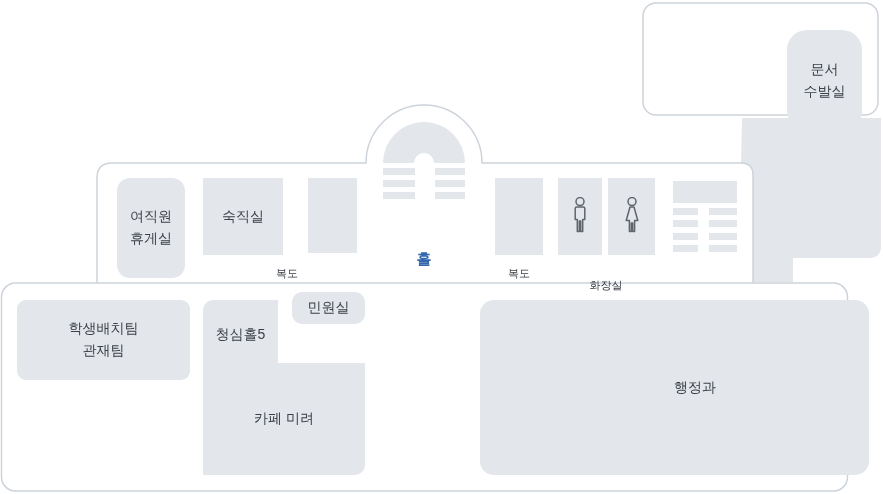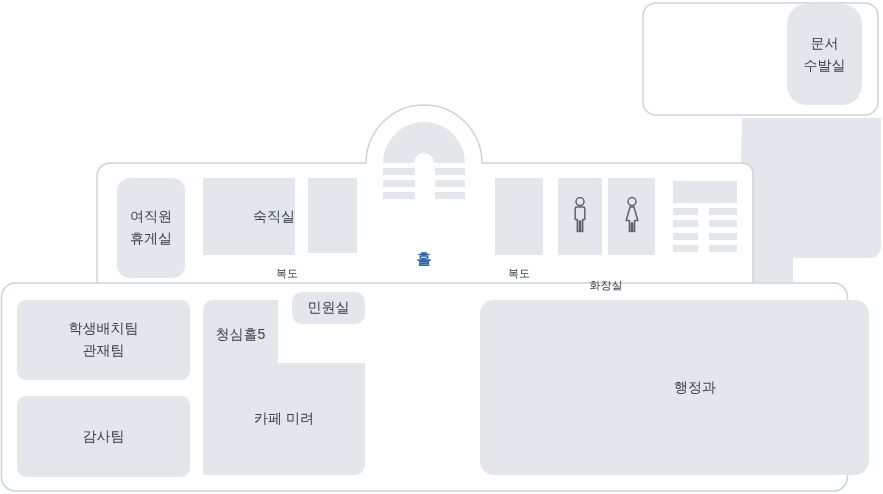--- a/index.html
+++ b/index.html
@@ -33,30 +33,30 @@
 
     <rect x="643" y="3" width="235" height="112" rx="13" fill="#ffffff" stroke="#cdd3da" stroke-width="1.5"></rect>
 
     <path d="M97,284 V178 Q97,163 112,163 H366 A58,58 0 0 1 482,163 H741 Q753,163 753,175 V284" fill="#ffffff" stroke="#cdd3da" stroke-width="1.5"></path>
 
     <rect x="1.5" y="283" width="846" height="208" rx="14" fill="#ffffff" stroke="#cdd3da" stroke-width="1.5"></rect>
 
     <path d="M383,163 A41,41 0 0 1 465,163 L434,163 A10,10 0 0 0 414,163 Z" fill="#e3e6ea" stroke="none"></path>
   </svg>
 
-  <div class="room" style="left:787px;top:4px;width:75px;height:101px;border-radius:20px;">
+  <div class="room" style="left:787px;top:30px;width:75px;height:101px;border-radius:20px;">
     <span>문서
 수발실</span>
   </div>
 
   <div class="room" style="left:117px;top:178px;width:68px;height:100px;border-radius:13px;">
     <span>여직원
 휴게실</span>
   </div>
-  <div class="room" style="left:203px;top:178px;width:92px;height:77px;justify-content:flex-end;">
+  <div class="room" style="left:203px;top:178px;width:80px;height:77px;">
     <span>숙직실</span>
   </div>
   <div class="room" style="left:308px;top:178px;width:49px;height:75px;"></div>
   <div class="room" style="left:495px;top:178px;width:48px;height:77px;"></div>
 
   <div class="room" style="left:558px;top:178px;width:44px;height:77px;">
     <svg class="icon-svg" width="20" height="40" viewBox="0 0 20 40">
       <circle cx="10" cy="4.6" r="4" fill="none" stroke="#60656c" stroke-width="1.5"></circle>
       <path d="M5.2,11.5 Q5.2,10 6.7,10 L13.3,10 Q14.8,10 14.8,11.5 L14.8,22.5 L12.7,22.5 L12.7,34.5 L10.7,34.5 L10.7,24 L9.3,24 L9.3,34.5 L7.3,34.5 L7.3,22.5 L5.2,22.5 Z" fill="none" stroke="#60656c" stroke-width="1.5" stroke-linejoin="round"></path>
     </svg>
@@ -87,23 +87,20 @@
 
   <div class="floor-label" style="left:287px;top:273px;">복도</div>
   <div class="floor-label hall-label" style="left:424px;top:259px;">홀</div>
   <div class="floor-label" style="left:519px;top:273px;">복도</div>
   <div class="floor-label" style="left:606px;top:285px;">화장실</div>
 
   <div class="room" style="left:17px;top:300px;width:173px;height:80px;border-radius:9px;text-align:center;">
     <span>학생배치팀
 관재팀</span>
   </div>
-  <div class="room" style="left:17px;top:396px;width:173px;height:81px;border-radius:9px;">
-    <span>감사팀</span>
-  </div>
 
   <div class="room top-align" style="left:203px;top:300px;width:75px;height:175px;border-radius:10px 0 0 0;">
     <span>청심홀5</span>
   </div>
   <div class="room" style="left:203px;top:363px;width:162px;height:112px;border-radius:0 0 10px 10px;text-align:right;">
     <span>카페 미려</span>
   </div>
   <div class="room" style="left:292px;top:292px;width:73px;height:32px;border-radius:10px;">
     <span>민원실</span>
   </div>

